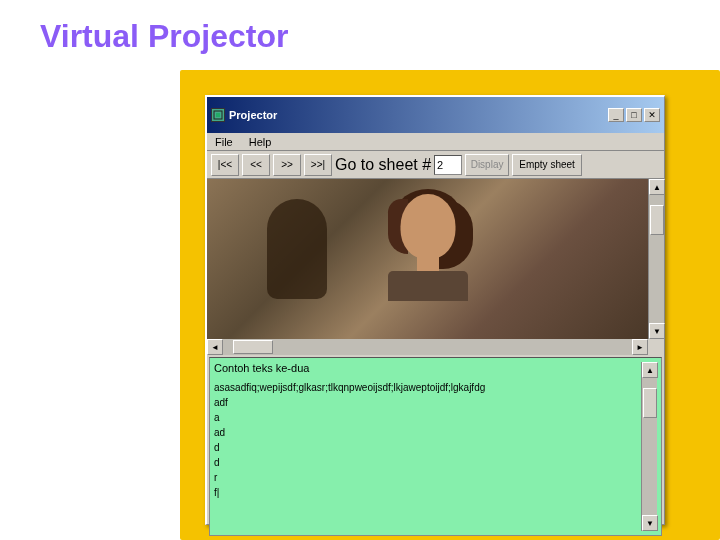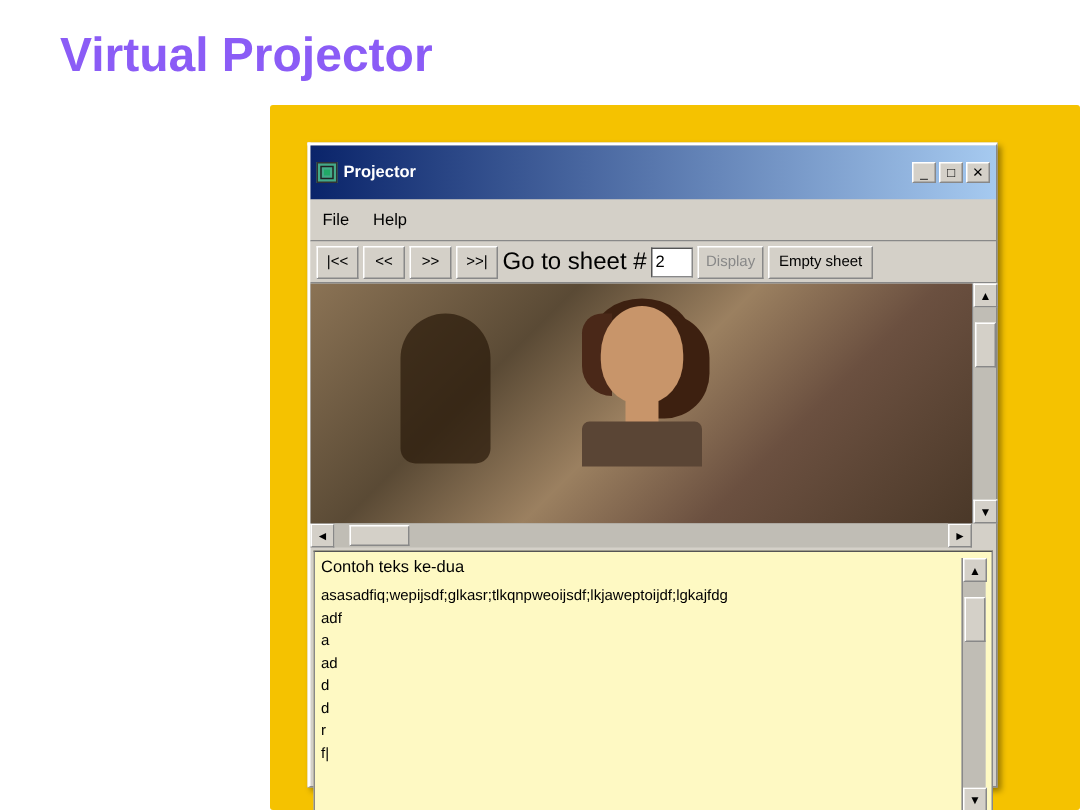--- a/index.html
+++ b/index.html
@@ -91,21 +91,21 @@
       border-left-color: #fff;
       display: flex;
       align-items: center;
       justify-content: center;
       font-size: 9px;
       cursor: pointer;
     }
 
     
     .menubar {
-      height: 28px;
+      height: 18px;
       background: #d4d0c8;
       display: flex;
       align-items: center;
       padding: 0 4px;
       gap: 8px;
       border-bottom: 1px solid #888;
     }
     .menu-item {
       font-size: 11px;
       font-family: Tahoma, Arial, sans-serif;
@@ -334,21 +334,21 @@
     }
     .corner-box {
       width: 16px;
       height: 16px;
       background: #d4d0c8;
     }
 
     
     .text-panel {
       flex: 1;
-      background: #fef9c3;
+      background: #86efac;
       border: 1px solid #888;
       border-top: 1px solid #555;
       margin: 2px;
       padding: 4px;
       overflow: hidden;
       position: relative;
       display: flex;
     }
     .text-content {
       flex: 1;

